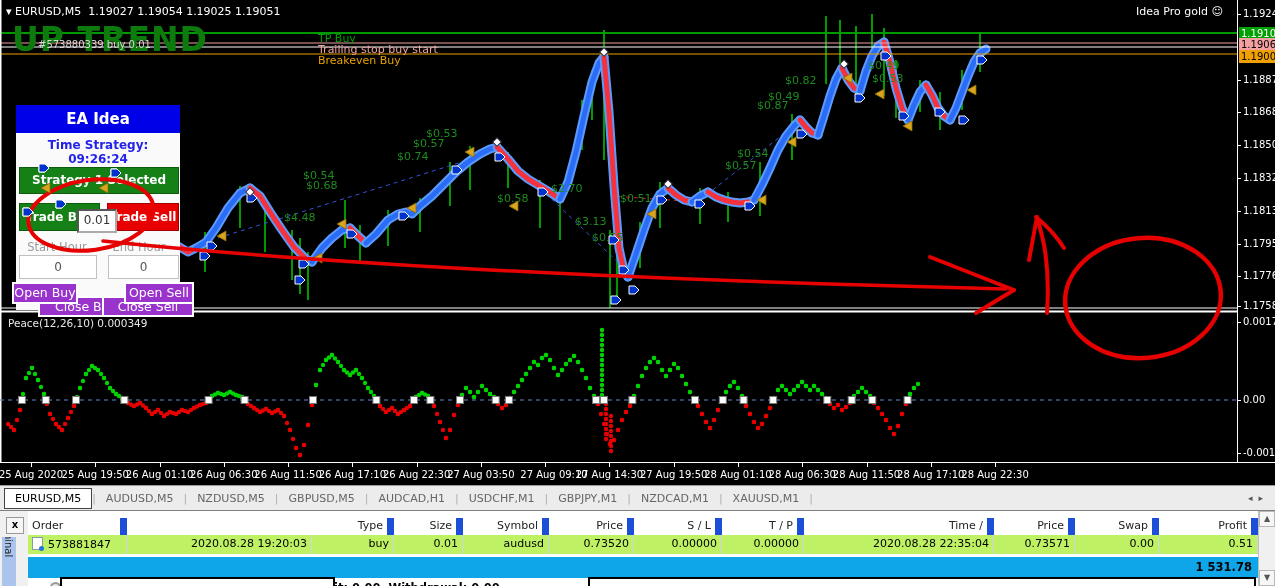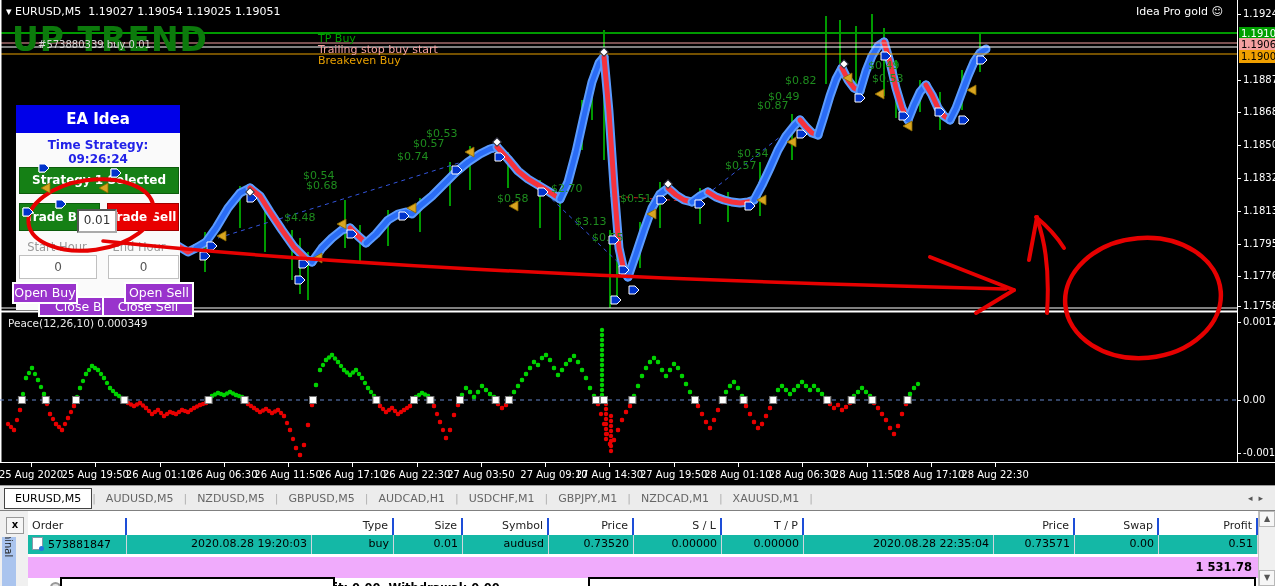--- a/index.html
+++ b/index.html
@@ -43,26 +43,26 @@
   .tab.active{background:#fff;border:1px solid #444;color:#000;margin-left:4px;}
   .tab-sep{color:#b0b0b0;font-size:11px;}
   #tab-nav{position:absolute;right:6px;top:7px;color:#555;font-size:9px;letter-spacing:6px;}
   
   #terminal{left:0;top:510px;width:1275px;height:76px;background:#fff;border-top:1px solid #808080;}
   #term-side{left:0;top:0;width:28px;height:76px;background:#f0f0f0;}
   #term-close{left:6px;top:6px;width:16px;height:15px;background:#f6f6f6;border:1px solid #999;
               font-size:10px;font-weight:bold;text-align:center;line-height:14px;color:#000;}
   #term-tab{left:2px;top:26px;width:14px;height:50px;background:#aac4ee;overflow:hidden;}
   #term-tab-text{writing-mode:vertical-rl;font-size:10px;color:#222;margin-top:-22px;margin-left:1px;}
-  .th{position:absolute;top:7px;height:17px;font-size:11px;color:#222;border-right:2px solid #1d4ed8;
+  .th{position:absolute;top:7px;height:17px;font-size:11px;color:#222;border-right:7px solid #1d4ed8;
       box-sizing:border-box;padding:1px 4px 0 4px;background:#fff;}
   .td{position:absolute;top:24px;height:19px;font-size:11px;color:#000;border-right:1px solid #cfd6dd;
-      box-sizing:border-box;padding:2px 4px 0 4px;background:#14b8a6;}
+      box-sizing:border-box;padding:2px 4px 0 4px;background:#bef264;}
   #term-header-row{left:28px;top:0;width:1230px;height:24px;background:#fff;border-bottom:1px solid #c8c8c8;}
-  #term-summary{left:28px;top:46px;width:1230px;height:21px;background:#f0abfc;font-size:11.5px;
+  #term-summary{left:28px;top:46px;width:1230px;height:21px;background:#0ea5e9;font-size:11.5px;
                 font-weight:bold;color:#000;line-height:21px;white-space:pre;}
   #summary-total{position:absolute;right:6px;top:0;font-weight:bold;}
   #term-scroll{left:1258px;top:0;width:17px;height:76px;background:#f0f0f0;border-left:1px solid #c0c0c0;}
   .scroll-btn{position:absolute;left:0;width:16px;height:16px;background:#f6f6f6;border:1px solid #b8b8b8;
               box-sizing:border-box;text-align:center;font-size:8px;color:#555;line-height:14px;}
   .doc-icon{display:inline-block;width:9px;height:11px;background:#fff;border:1px solid #8899aa;
             position:relative;vertical-align:-2px;margin-right:5px;}
   .doc-icon::after{content:"";position:absolute;right:-2px;bottom:-2px;width:5px;height:5px;
                    border-radius:50%;background:#2277dd;}
   .ring-icon{display:inline-block;width:7px;height:7px;border:2px solid #999;border-radius:50%;
@@ -857,20 +857,21 @@
     </div>
   </div>
   <div class="abs" id="term-header-row">
       <div class="th" style="left: 0px; width: 99px; text-align: left;">Order</div>
       <div class="th" style="left: 284px; width: 82px; text-align: right;">Type</div>
       <div class="th" style="left: 366px; width: 69px; text-align: right;">Size</div>
       <div class="th" style="left: 435px; width: 86px; text-align: right;">Symbol</div>
       <div class="th" style="left: 521px; width: 85px; text-align: right;">Price</div>
       <div class="th" style="left: 606px; width: 88px; text-align: right;">S / L</div>
       <div class="th" style="left: 694px; width: 82px; text-align: right;">T / P</div>
+      <div class="th" style="left: 776px; width: 190px; text-align: right;">Time  ∕</div>
       <div class="th" style="left: 966px; width: 81px; text-align: right;">Price</div>
       <div class="th" style="left: 1047px; width: 84px; text-align: right;">Swap</div>
       <div class="th" style="left: 1131px; width: 99px; text-align: right;">Profit</div>
     </div>
   <div class="abs" id="term-row" style="left:28px;top:0;width:1230px;">
       <div class="td" style="left: 0px; width: 99px; text-align: left;"><span class="doc-icon"></span>573881847</div>
       <div class="td" style="left: 99px; width: 185px; text-align: right;">2020.08.28 19:20:03</div>
       <div class="td" style="left: 284px; width: 82px; text-align: right;">buy</div>
       <div class="td" style="left: 366px; width: 69px; text-align: right;">0.01</div>
       <div class="td" style="left: 435px; width: 86px; text-align: right;">audusd</div>

